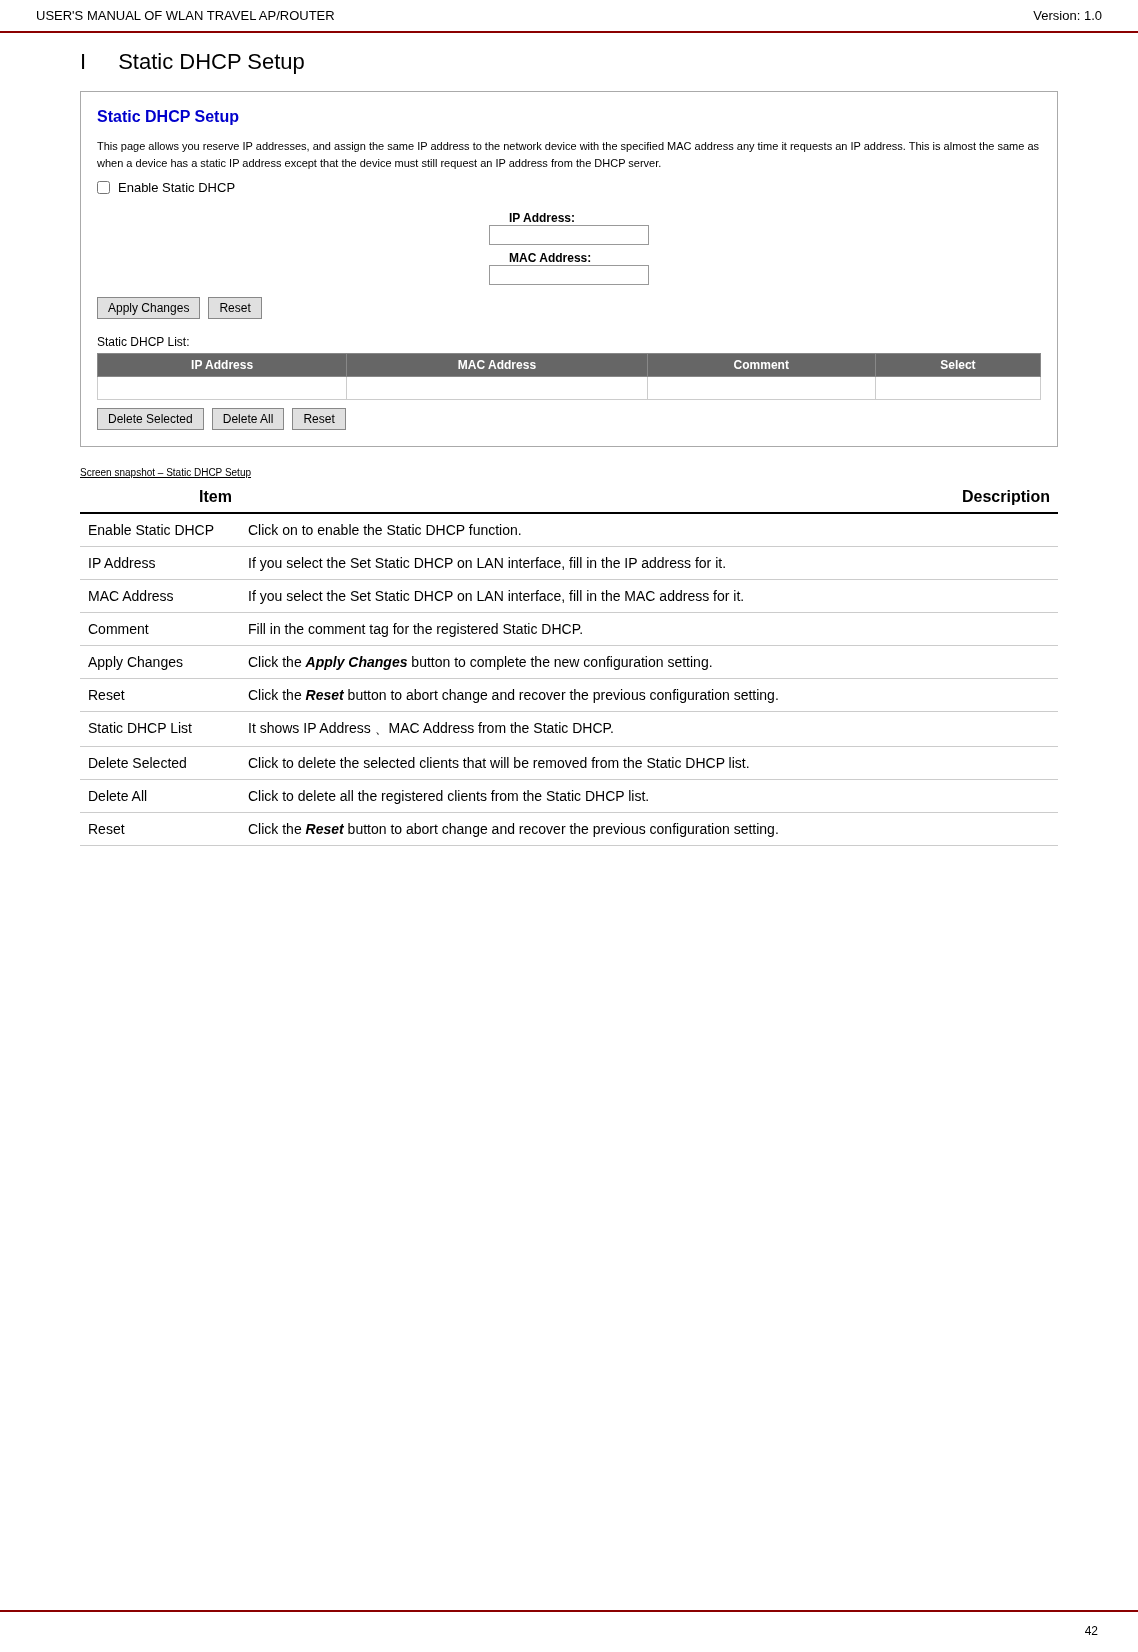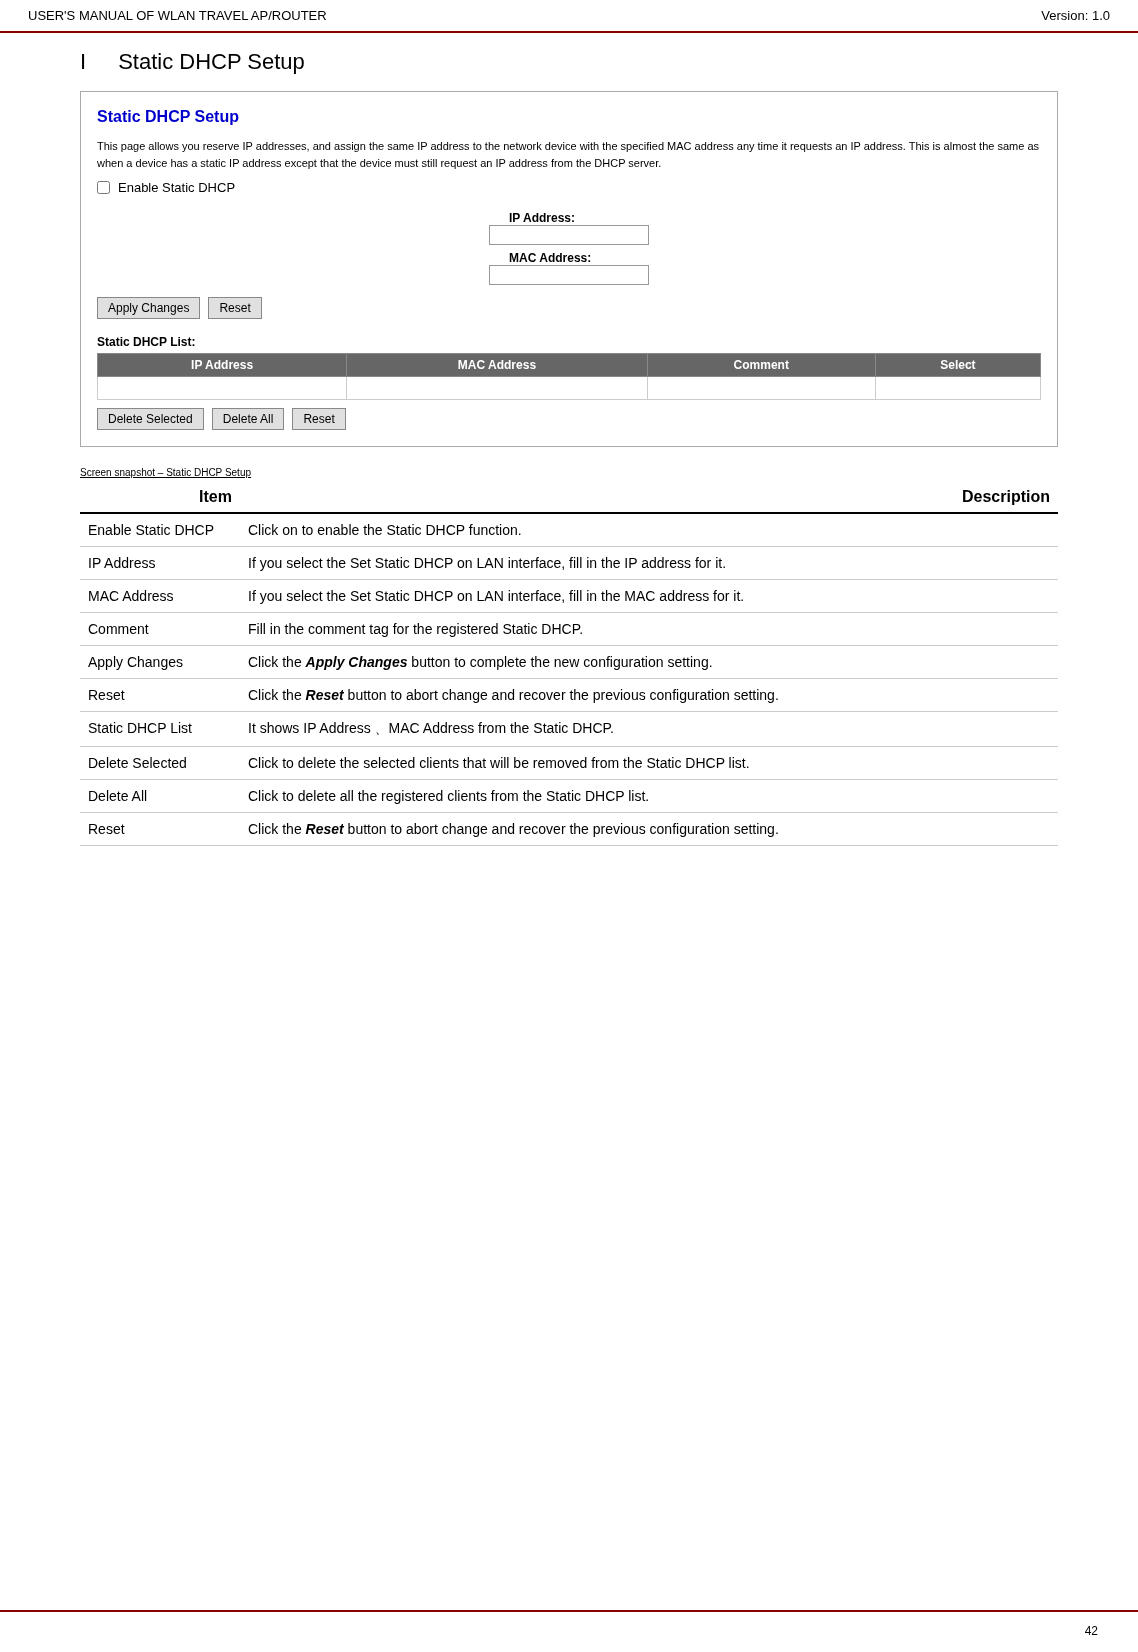--- a/index.html
+++ b/index.html
@@ -9,21 +9,21 @@
       background: #fff;
       color: #000;
       width: 1138px;
       min-height: 1652px;
       position: relative;
     }
     .page-header {
       display: flex;
       justify-content: space-between;
       align-items: center;
-      padding: 8px 28px;
+      padding: 8px 36px;
       border-bottom: 2px solid #8B0000;
       margin-bottom: 16px;
     }
     .page-content {
       padding: 0 80px;
     }
     .section-title {
       font-size: 22px;
       font-weight: normal;
       margin-bottom: 16px;
@@ -84,21 +84,21 @@
     }
     .btn {
       border: 1px solid #888;
       background: #e0e0e0;
       padding: 3px 10px;
       font-size: 12px;
       cursor: pointer;
     }
     .static-dhcp-list-label {
       font-size: 12px;
-      font-weight: bold;
+      font-weight: normal;
       margin-bottom: 4px;
     }
     .dhcp-table {
       width: 100%;
       border-collapse: collapse;
       font-size: 12px;
     }
     .dhcp-table th {
       background: #666;
       color: #fff;

